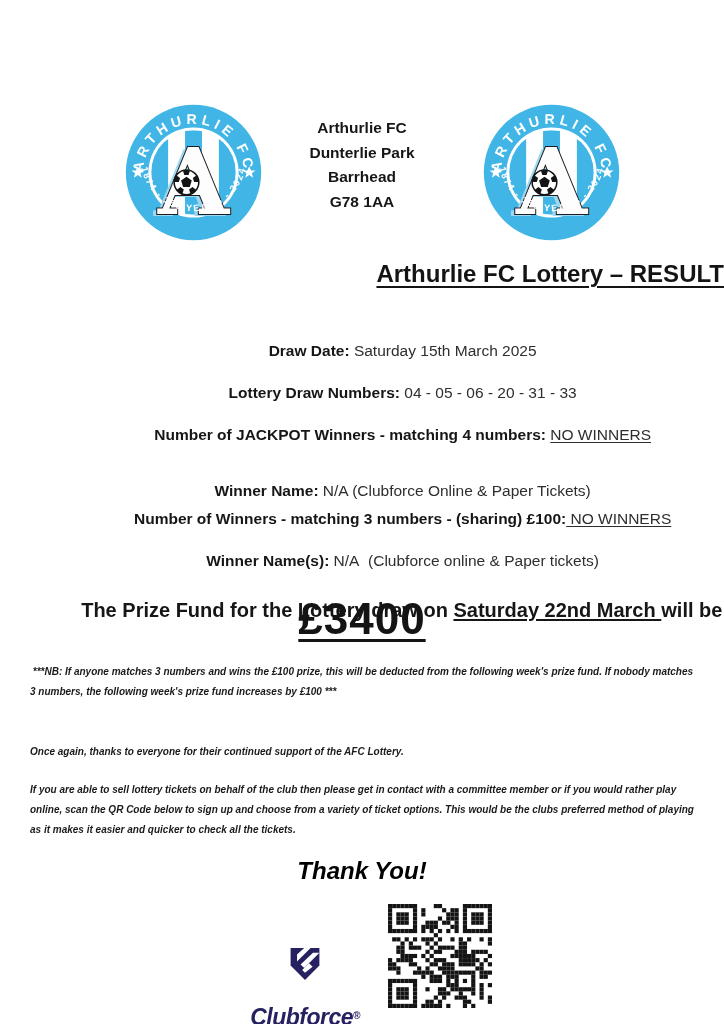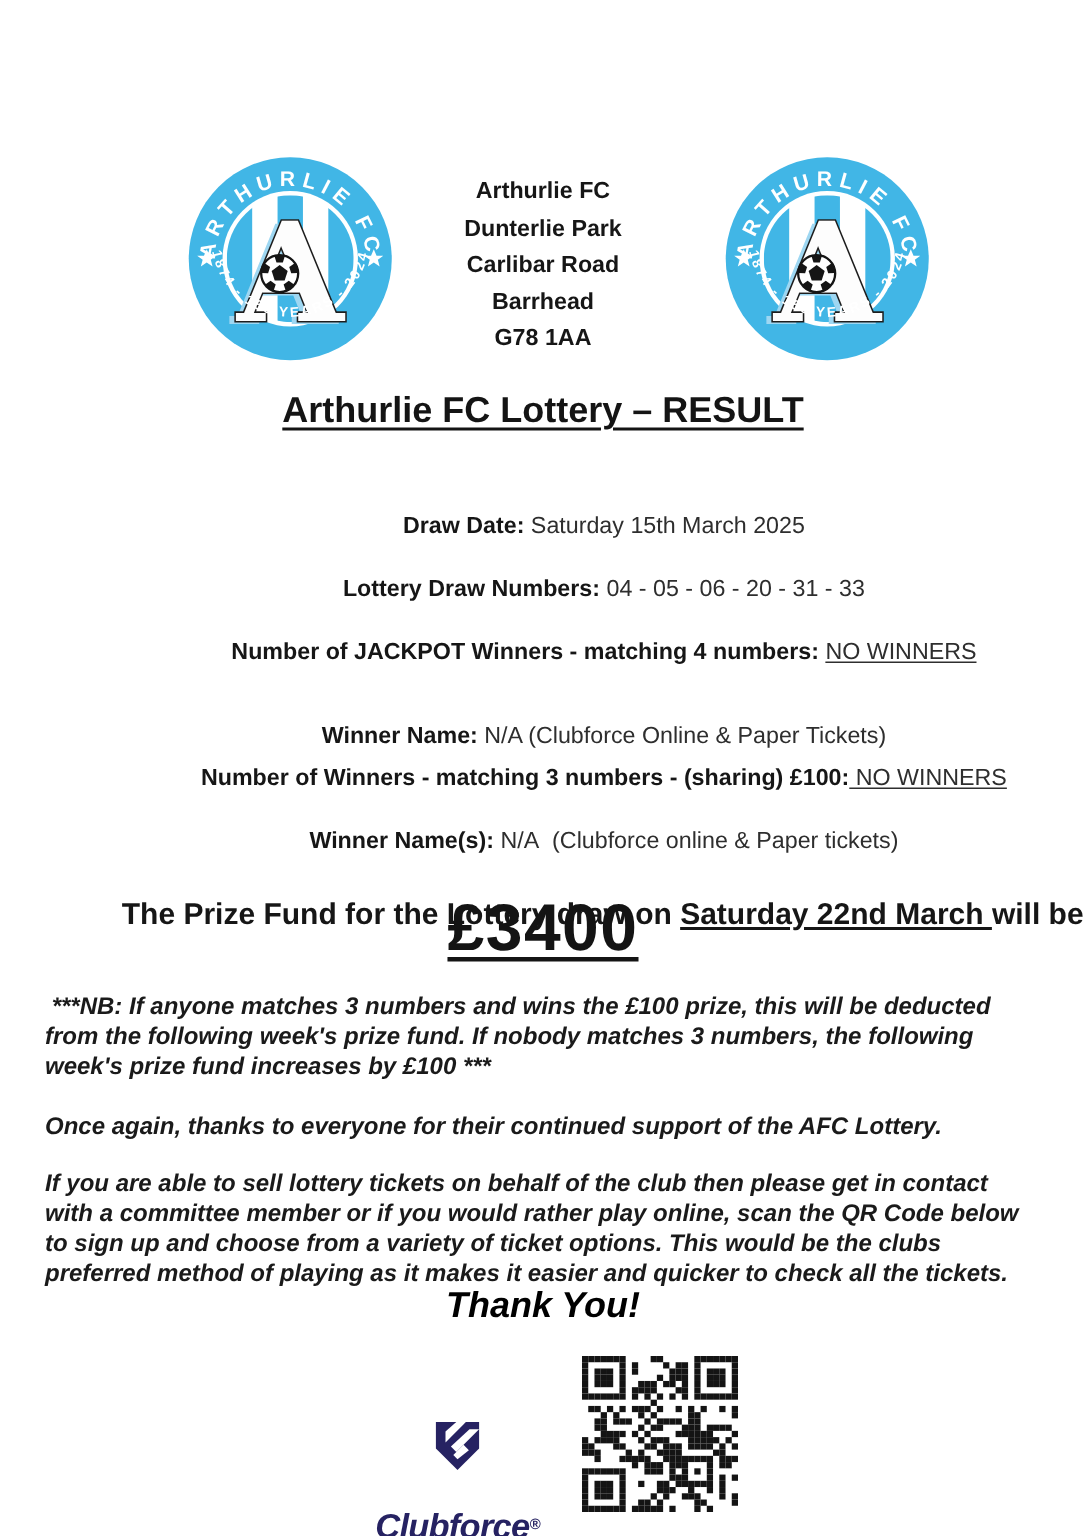--- a/index.html
+++ b/index.html
@@ -14,40 +14,40 @@
   .badge-left{left:121px;}
   .badge-right{left:479px;}
   .address{
     position:absolute;top:116px;left:242px;width:240px;
     text-align:center;font-weight:bold;font-size:15.5px;line-height:24.5px;
     color:#161616;
   }
   
   .title{
     position:absolute;top:260px;left:0;width:100%;margin:0;
-    text-align:center;font-size:24px;font-weight:bold;color:#141414;
+    text-align:right;font-size:24px;font-weight:bold;color:#141414;
   }
   .title .u{text-decoration:underline;text-decoration-thickness:2px;text-underline-offset:4px;}
   
   .line{
     position:absolute;left:0;width:100%;margin:0;text-align:center;
     font-size:15.5px;color:#2e2e2e;white-space:pre-wrap;padding-left:32px;
   }
   .line strong{color:#161616;}
   .line .u{text-decoration:underline;text-underline-offset:2px;}
   .line.bold{font-weight:bold;color:#161616;font-size:20px;}
   .amount{
     position:absolute;left:0;width:100%;margin:0;text-align:center;
     font-size:44px;font-weight:bold;color:#141414;letter-spacing:1px;
   }
   .amount .u{text-decoration:underline;text-decoration-thickness:3px;text-underline-offset:5px;}
   
   .para{
     position:absolute;left:30px;width:664px;margin:0;
-    font-style:italic;font-weight:bold;font-size:16px;line-height:20px;color:#1a1a1a;
+    font-style:italic;font-weight:bold;font-size:10px;line-height:20px;color:#1a1a1a;
     white-space:pre-wrap;
   }
   .thankyou{
     position:absolute;left:0;width:100%;margin:0;text-align:center;
     font-style:italic;font-weight:bold;font-size:24px;color:#000000;
   }
   
   .qr{position:absolute;left:388px;top:904px;width:104px;height:104px;background:#fff;}
   .clubforce{position:absolute;left:240px;top:942px;width:130px;text-align:center;}
   .cf-icon{width:40px;height:44px;display:inline-block;}
@@ -105,21 +105,20 @@
       <textPath href="#arcTop" startOffset="50%">ARTHURLIE FC</textPath>
     </text>
     <text text-anchor="middle" font-size="13" font-weight="bold" letter-spacing="2.5" fill="#ffffff" font-family="Liberation Sans, sans-serif">
       <textPath href="#arcBottom" startOffset="50%">1874 - 150 YEARS - 2024</textPath>
     </text>
   </svg>
 
   <div class="address">
     <div>Arthurlie FC</div>
     <div>Dunterlie Park</div>
-    <div>Carlibar Road</div>
     <div>Barrhead</div>
     <div>G78 1AA</div>
   </div>
 
   <svg class="badge badge-right" viewBox="0 0 200 200">
     <use href="#arthurlieBadge"></use>
     <text x="94" y="162" text-anchor="middle" font-family="DejaVu Serif, serif" font-weight="bold" font-size="130" fill="#9ed7f2">A</text>
     <text x="100" y="159" text-anchor="middle" font-family="DejaVu Serif, serif" font-weight="bold" font-size="130" fill="#fdfdfd" stroke="#1d1d1d" stroke-width="3" paint-order="stroke">A</text>
     <use href="#football" transform="translate(90,114)"></use>
     <text text-anchor="middle" font-size="20" font-weight="bold" letter-spacing="6" fill="#ffffff" font-family="Liberation Sans, sans-serif">

